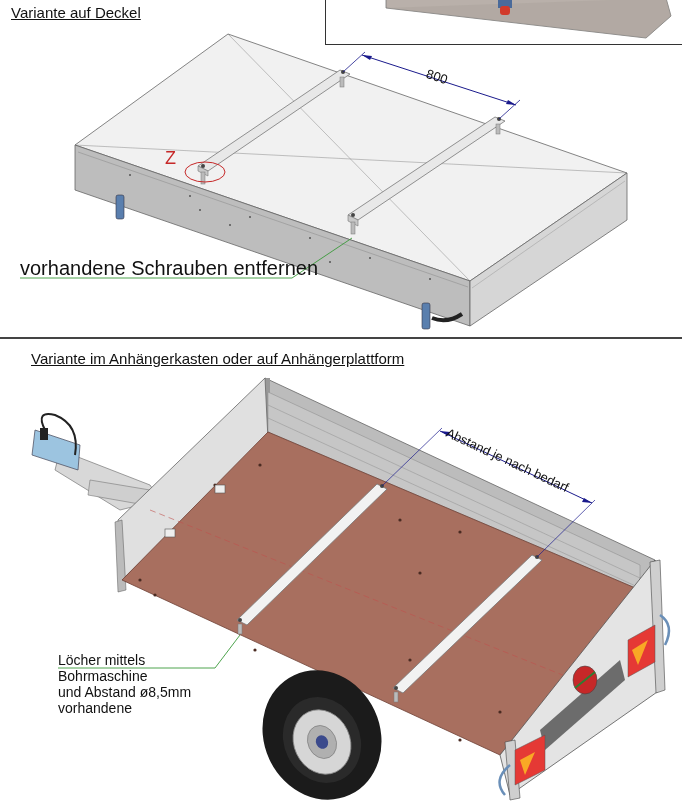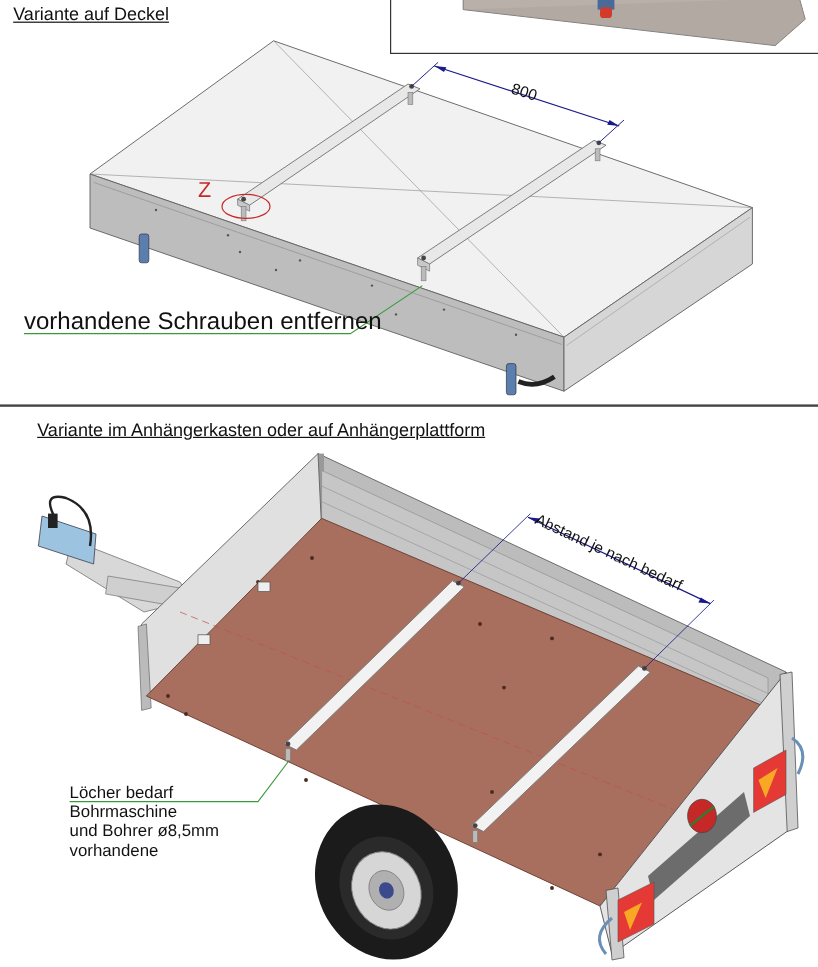--- a/index.html
+++ b/index.html
@@ -167,17 +167,17 @@
   <line x1="440" y1="431" x2="592" y2="503" stroke="#1a1a8c" stroke-width="1"></line>
   <polygon points="440,431 450,432 448,436" fill="#1a1a8c"></polygon>
   <polygon points="592,503 582,502 584,498" fill="#1a1a8c"></polygon>
 
   <polyline points="58,668 215,668 240,635" fill="none" stroke="#3a9a3a" stroke-width="0.9"></polyline>
 </svg>
 
 <div class="callout" style="left:450px; top:425px; font-size:13px; transform:rotate(25deg); transform-origin:left top;">Abstand je nach bedarf</div>
 
 <div class="callout" style="left:58px; top:652px;">
-  <div>Löcher bedarf</div>
+  <div>Löcher mittels</div>
   <div>Bohrmaschine</div>
-  <div>und Bohrer ø8,5mm</div>
+  <div>und Abstand ø8,5mm</div>
   <div>vorhandene</div>
 </div>
 
 </body></html>

